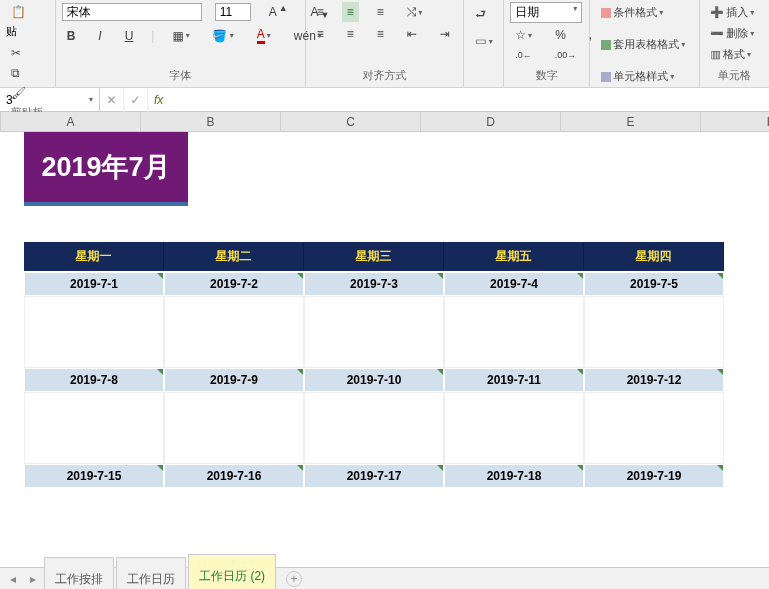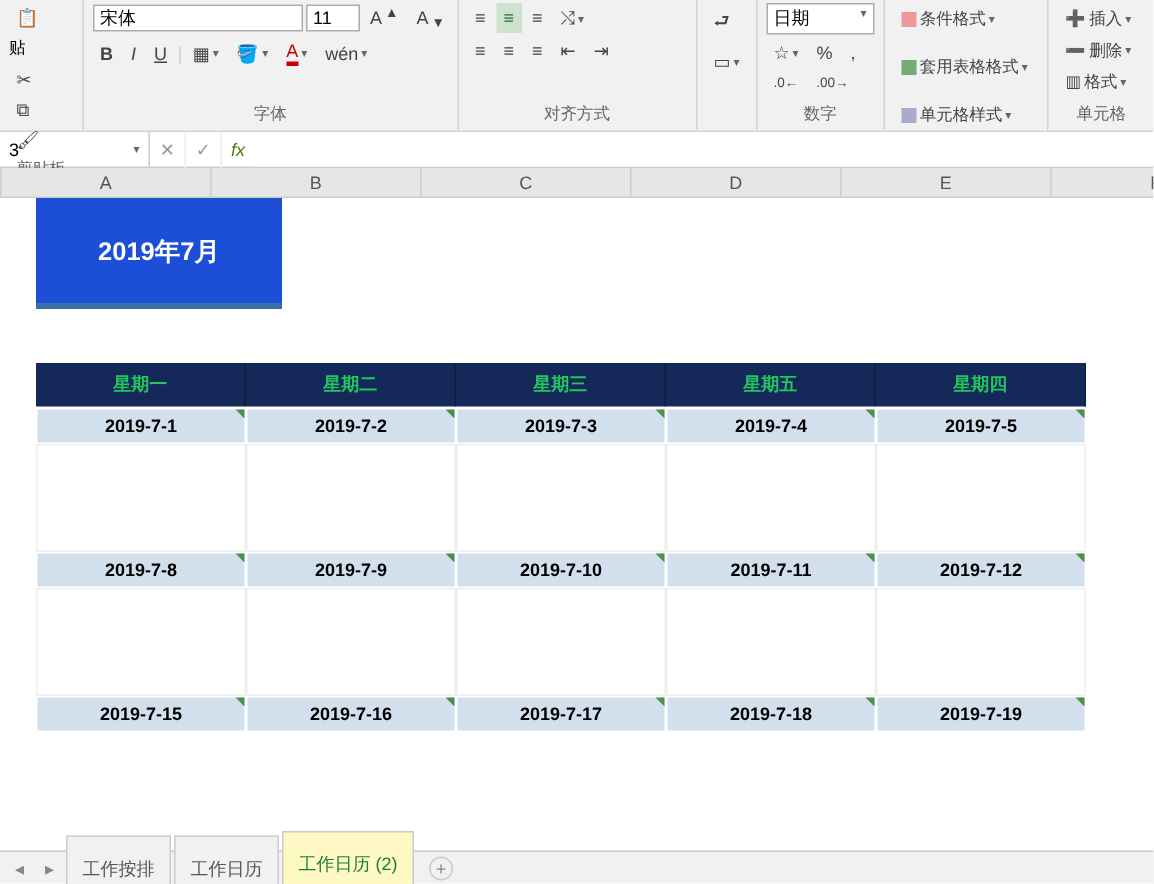--- a/index.html
+++ b/index.html
@@ -32,21 +32,21 @@
   align-items: flex-start;
   flex-wrap: wrap;
 }
 .ribbon-group-label {
   text-align: center;
   font-size: 11px;
   color: #666;
   padding: 2px 0;
 }
 .rb-col { display: flex; flex-direction: column; gap: 2px; }
-.rb-row { display: flex; gap: 2px; align-items: center; }
+.rb-row { display: flex; gap: 13px; align-items: center; }
 .rb-btn {
   border: 1px solid transparent;
   background: transparent;
   cursor: pointer;
   padding: 2px 4px;
   font-size: 12px;
   display: flex;
   align-items: center;
   gap: 2px;
   color: #444;
@@ -126,39 +126,39 @@
   position: relative;
   flex: 1;
   background: #fff;
 }
 .title-block {
   position: absolute;
   left: 24px; 
   top: 0;
   width: 164px;
   height: 74px;
-  background: #1d4ed8;
+  background: #701a75;
   color: #fff;
   display: flex;
   align-items: center;
   justify-content: center;
-  font-size: 17px;
+  font-size: 27px;
   font-weight: bold;
   border-bottom: 4px solid #3a6fa8;
 }
 .cal-headers {
   position: absolute;
   left: 24px;
   top: 110px;
   display: flex;
 }
 .cal-h {
   width: 140px;
   background: #14285a;
-  color: #22c55e;
+  color: #fde047;
   text-align: center;
   padding: 6px 0;
   font-weight: bold;
   border-right: 1px solid #0e1d40;
 }
 .cal-rows {
   position: absolute;
   left: 24px;
   top: 140px;
 }

